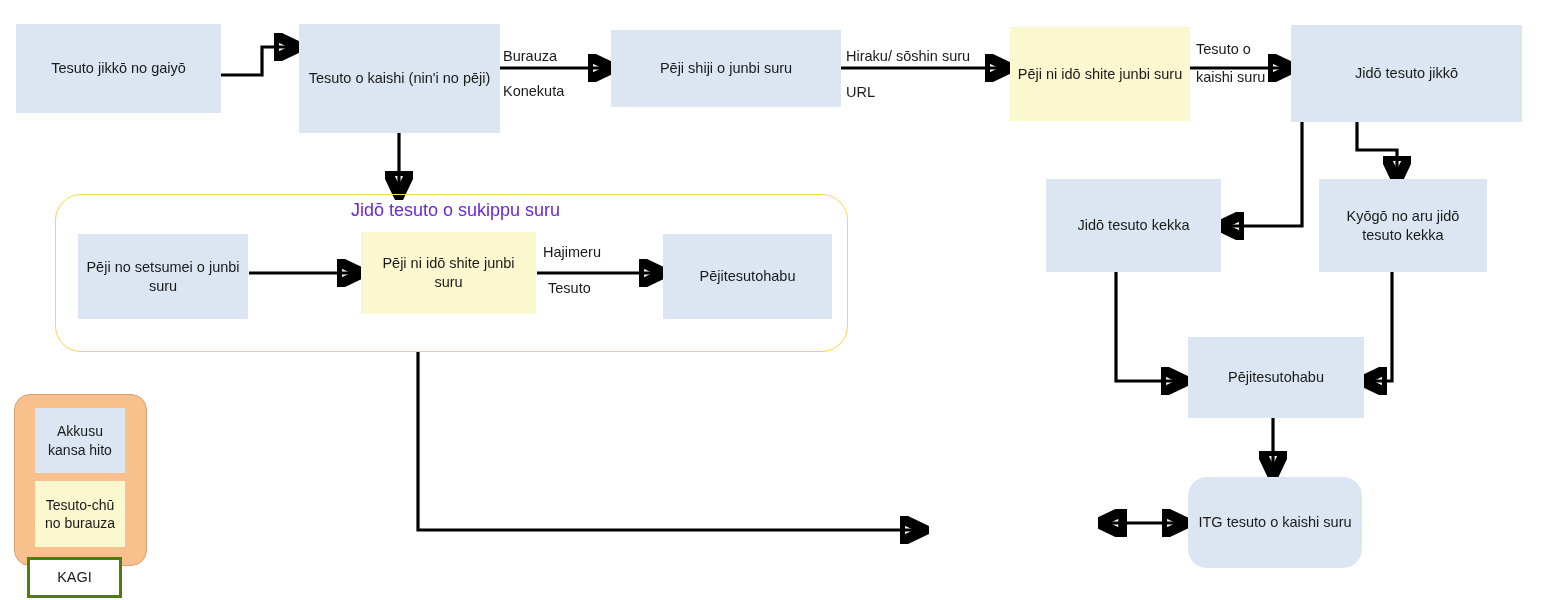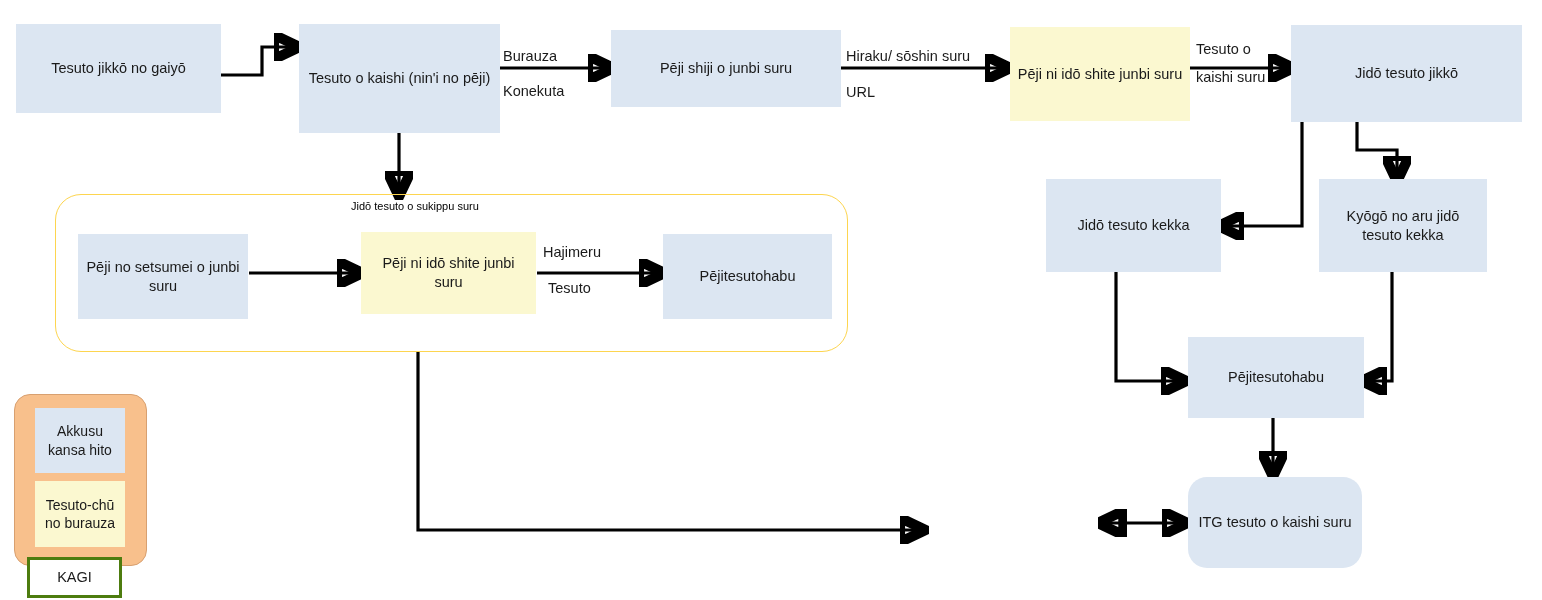--- a/index.html
+++ b/index.html
@@ -37,22 +37,22 @@
   }
   .group-box {
     position: absolute;
     box-sizing: border-box;
     border: 1.6px solid #fdd54f;
     border-radius: 26px;
     background: transparent;
   }
   .group-title {
     position: absolute;
-    font-size: 11px;
-    color: #000000;
+    font-size: 18px;
+    color: #6d28d9;
     background: #ffffff;
     padding: 0 6px;
     white-space: nowrap;
   }
   .legend-box {
     position: absolute;
     box-sizing: border-box;
     background: #f8c08c;
     border: 1.2px solid #d8a070;
     border-radius: 16px;

